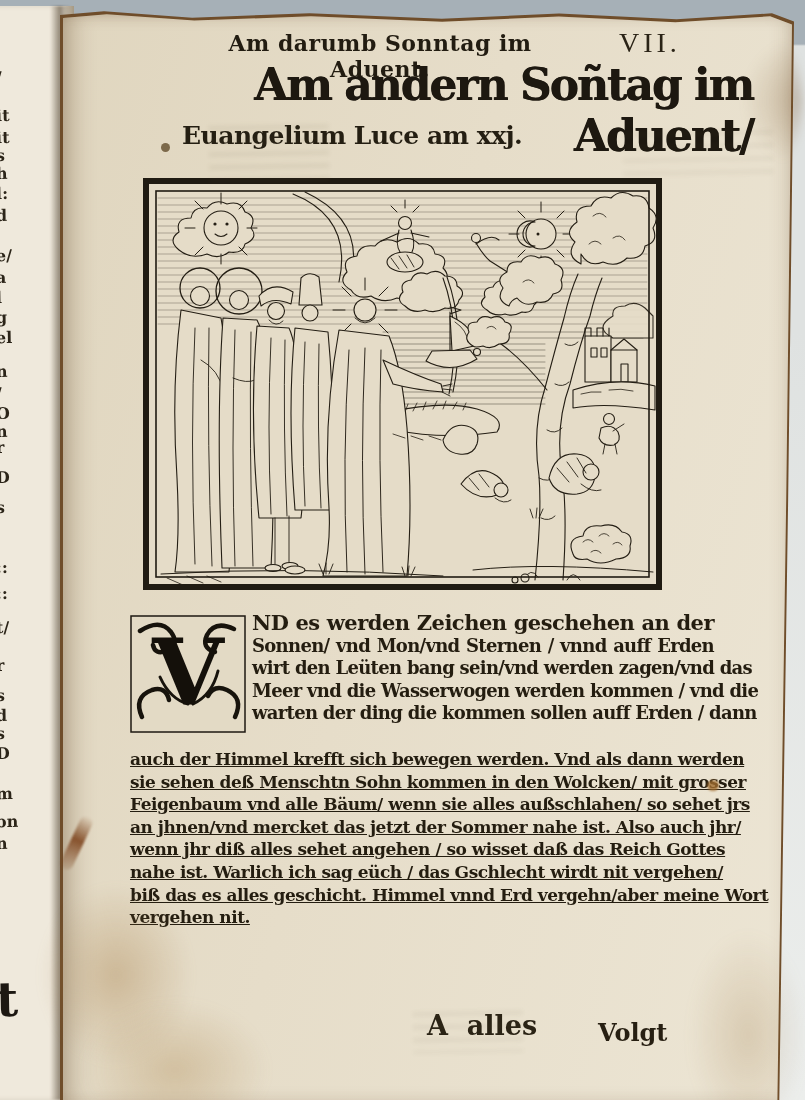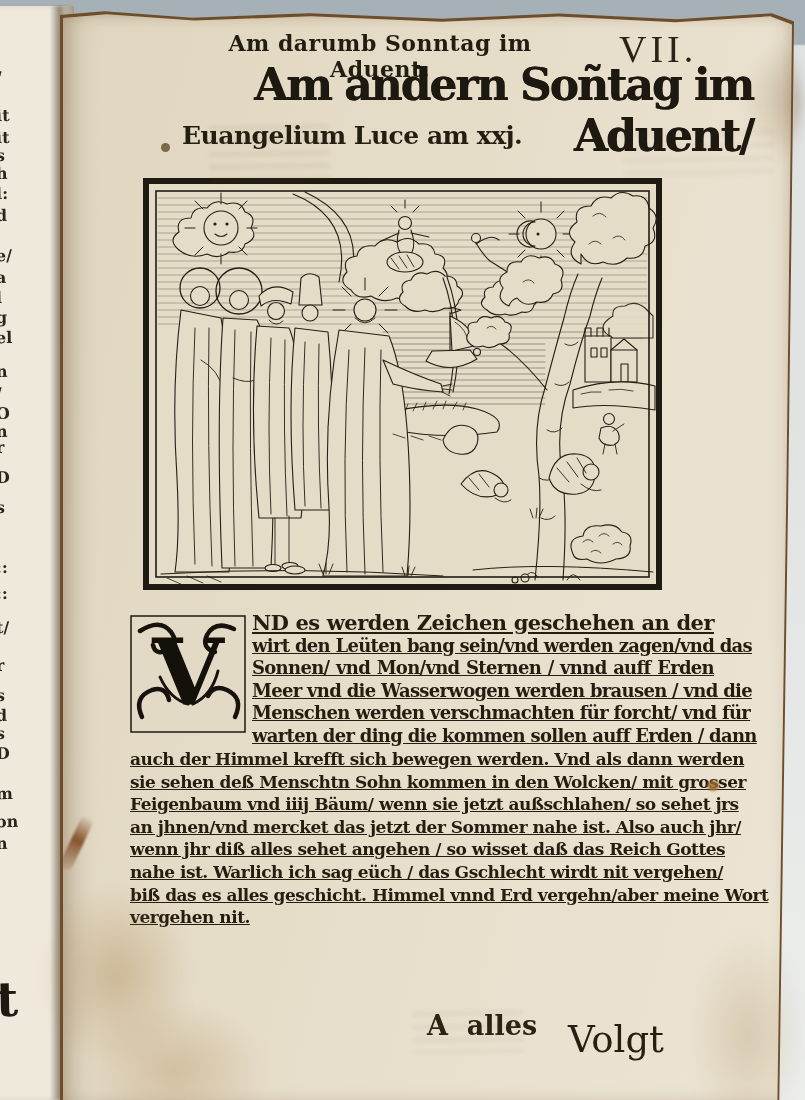--- a/index.html
+++ b/index.html
@@ -30,43 +30,43 @@
         background:linear-gradient(105deg,#e0d6bf 0,#e6ddc9 45%,#ece5d4 100%);color:#241e13;}
   .page::before{content:"";position:absolute;inset:0;pointer-events:none;
         box-shadow:inset 20px 0 26px -14px rgba(90,60,30,.38),
                    inset -14px 0 22px -14px rgba(90,60,30,.30),
                    inset 0 10px 18px -12px rgba(90,60,30,.35);}
 
   
   .running-header{position:absolute;left:117px;top:17px;width:400px;text-align:center;
       font-weight:bold;font-size:22px;letter-spacing:.5px;color:#221c11;}
   .page-number{position:absolute;left:556px;top:14px;width:120px;
-      font-family:"Liberation Serif", serif;font-size:38px;letter-spacing:4px;color:#2a2316;}
+      font-family:"Liberation Serif", serif;font-size:28px;letter-spacing:4px;color:#2a2316;}
   .main-title{position:absolute;left:30px;top:46px;width:660px;text-align:right;
       font-weight:bold;font-size:44px;letter-spacing:-2px;color:#1d1810;
       text-shadow:.6px 0 0 #1d1810;}
   .subtitle{position:absolute;left:119px;top:108px;width:400px;text-align:left;
       font-weight:bold;font-size:25px;letter-spacing:-.5px;color:#241e12;}
 
   .woodcut{position:absolute;left:80px;top:165px;width:519px;height:412px;}
 
   .drop-cap{position:absolute;left:67px;top:602px;width:116px;height:118px;}
 
   .body-block{position:absolute;font-weight:bold;color:#241d10;}
   .body-line{height:22.6px;line-height:22.6px;font-size:17px;letter-spacing:-.5px;
       text-align:justify;text-align-last:justify;white-space:nowrap;overflow:visible;}
   .indent-block{left:189px;top:599px;width:462px;}
-  .indent-block .body-line{font-size:18px;letter-spacing:-.7px;text-decoration:underline;}
+  .indent-block .body-line{font-size:18px;letter-spacing:-.7px;}
   .indent-block .body-line:first-child{font-size:21px;letter-spacing:-.5px;}
   .full-block{left:67px;top:735px;width:584px;text-decoration:underline;}
   .full-block .body-line:last-child{text-align-last:left;}
 
   .signature-mark{position:absolute;left:364px;top:997px;font-weight:bold;font-size:27px;
       white-space:pre;color:#2a2315;}
-  .catchword{position:absolute;left:505px;top:1005px;font-weight:normal;font-size:37px;color:#271f12;}
+  .catchword{position:absolute;left:535px;top:1005px;font-weight:bold;font-size:24px;color:#271f12;}
 
   
   .stain{position:absolute;border-radius:50%;pointer-events:none;}
   .stain-streak{left:70px;top:814px;width:13px;height:58px;border-radius:8px;
       background:linear-gradient(180deg,rgba(122,63,23,0),rgba(122,63,23,.85) 45%,rgba(122,63,23,.1));
       transform:rotate(25deg);filter:blur(1.2px);}
   .stain-blob1{left:36px;top:880px;width:160px;height:190px;
       background:radial-gradient(ellipse at center,rgba(160,118,62,.34),rgba(160,118,62,0) 68%);filter:blur(5px);}
   .stain-blob2{left:80px;top:1000px;width:190px;height:140px;
       background:radial-gradient(ellipse at center,rgba(165,125,66,.30),rgba(165,125,66,0) 70%);filter:blur(6px);}
@@ -275,30 +275,29 @@
         <path d="M12 102 q-9-20 10-27 q14-4 17 10"></path>
         <path d="M105 102 q9-19-8-27 q-13-6-19 6"></path>
         <path d="M30 62 q10 22 28 27" stroke-width="3"></path>
         <path d="M88 56 q-6 24-25 33" stroke-width="3"></path>
       </g>
       <text x="58" y="90" font-family="DejaVu Serif, serif" font-weight="bold" font-size="92" text-anchor="middle" fill="#14100a">V</text>
     </svg>
 
     <div class="body-block indent-block">
         <div class="body-line">ND es werden Zeichen geschehen an der</div>
+        <div class="body-line">Sonnen/ vnd Mon/vnd Sternen / vnnd auff Erden</div>
         <div class="body-line">wirt den Leüten bang sein/vnd werden zagen/vnd das</div>
-        <div class="body-line">Sonnen/ vnd Mon/vnd Sternen / vnnd auff Erden</div>
-        <div class="body-line">Meer vnd die Wasserwogen werden brausen / vnd die</div>
-        <div class="body-line">Menschen werden verschmachten für forcht/ vnd für</div>
+        <div class="body-line">Meer vnd die Wasserwogen werden kommen / vnd die</div>
         <div class="body-line">warten der ding die kommen sollen auff Erden / dann</div>
       </div>
     <div class="body-block full-block">
         <div class="body-line">auch der Himmel krefft sich bewegen werden. Vnd als dann werden</div>
         <div class="body-line">sie sehen deß Menschtn Sohn kommen in den Wolcken/ mit grosser</div>
-        <div class="body-line">Feigenbaum vnd iiij Bäum/ wenn sie jetzt außschlahen/ so sehet jrs</div>
+        <div class="body-line">Feigenbaum vnd alle Bäum/ wenn sie alles außschlahen/ so sehet jrs</div>
         <div class="body-line">an jhnen/vnd mercket das jetzt der Sommer nahe ist. Also auch jhr/</div>
         <div class="body-line">wenn jhr diß alles sehet angehen / so wisset daß das Reich Gottes</div>
         <div class="body-line">nahe ist.  Warlich ich sag eüch / das Gschlecht wirdt nit vergehen/</div>
         <div class="body-line">biß das es alles geschicht. Himmel vnnd Erd vergehn/aber meine Wort</div>
         <div class="body-line">vergehen nit.</div>
       </div>
 
     <div class="signature-mark">A  alles</div>
     <div class="catchword">Volgt</div>
 

